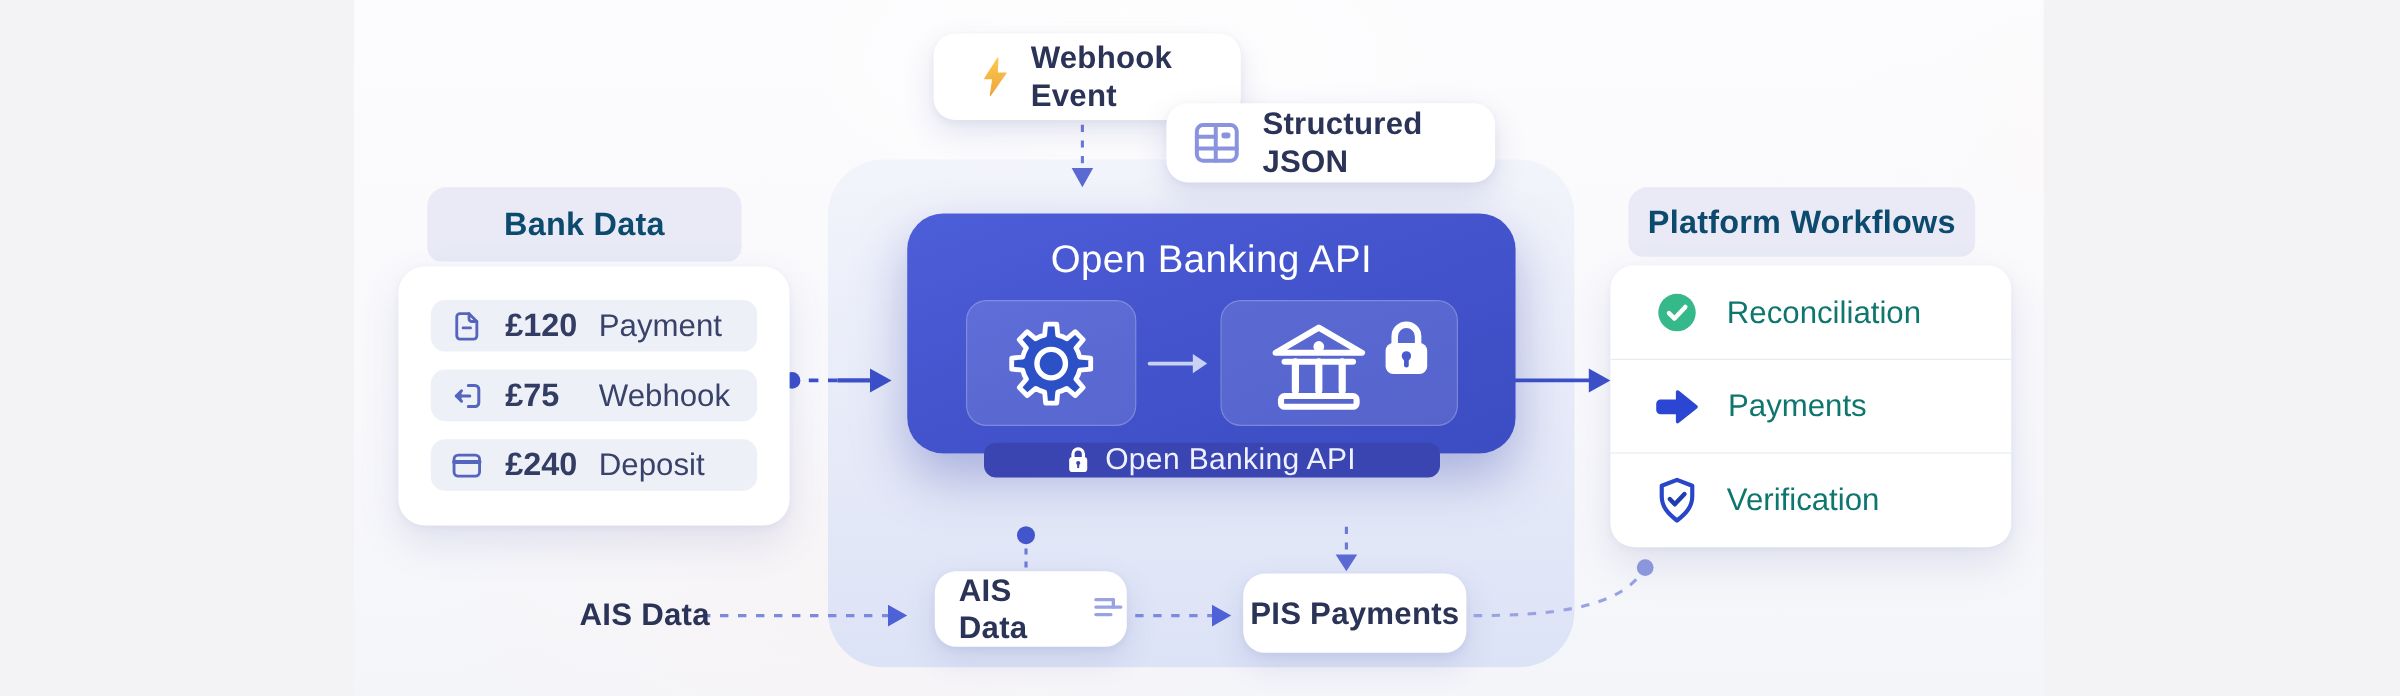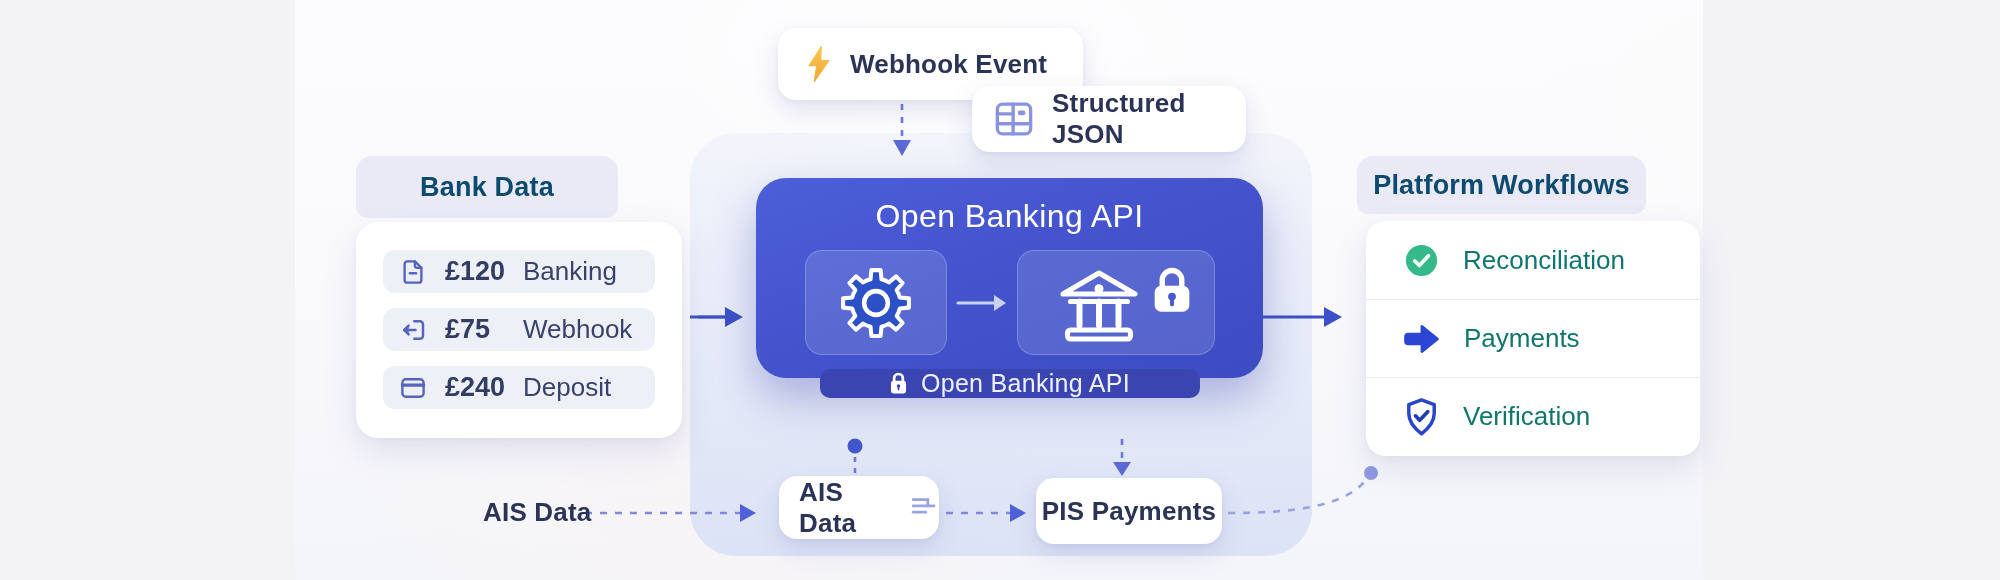--- a/index.html
+++ b/index.html
@@ -32,21 +32,20 @@
   
   .node { position:absolute; z-index:3; }
   .pill-header {
     display:flex; align-items:center; justify-content:center;
     background:#e9eaf6; border-radius:16px 16px 12px 12px;
     font-size:27px; font-weight:600; color:#0c4a6e; letter-spacing:.2px;
   }
   .card {
     background:#fff; border-radius:22px;
     box-shadow:0 14px 34px rgba(84,94,165,.14), 0 2px 6px rgba(84,94,165,.06);
-    margin-left:24px;
   }
   .chip {
     display:flex; align-items:center; background:#fff; border-radius:18px;
     box-shadow:0 10px 26px rgba(84,94,165,.16), 0 2px 5px rgba(84,94,165,.07);
     font-size:26px; font-weight:600; color:#2b3457; letter-spacing:.2px;
   }
 
   
   .bank-card { display:flex; flex-direction:column; gap:15px; padding:28px 27px; }
   .bank-row {
@@ -145,21 +144,21 @@
 
     <div class="bank-row">
       <svg class="row-icon" viewBox="0 0 24 24">
         <g fill="none" stroke="#5565bd" stroke-width="1.9" stroke-linecap="round" stroke-linejoin="round">
           <path d="M13.5 3.5 H7.5 A2.2 2.2 0 0 0 5.3 5.7 V18.3 A2.2 2.2 0 0 0 7.5 20.5 H16.5 A2.2 2.2 0 0 0 18.7 18.3 V8.7 Z"></path>
           <path d="M13.5 3.5 V7 a1.7 1.7 0 0 0 1.7 1.7 h3.5"></path>
           <path d="M9.5 13 H14.5"></path>
         </g>
       </svg>
       <span class="amount">£120</span>
-      <span class="label">Banking</span>
+      <span class="label">Payment</span>
     </div>
 
     <div class="bank-row">
       <svg class="row-icon" viewBox="0 0 24 24">
         <g fill="none" stroke="#5565bd" stroke-width="2" stroke-linecap="round" stroke-linejoin="round">
           <path d="M13 5 H17.5 A2.5 2.5 0 0 1 20 7.5 V16.5 A2.5 2.5 0 0 1 17.5 19 H13"></path>
           <path d="M14 12 H5"></path>
           <path d="M8.5 8.5 L5 12 L8.5 15.5" fill="#5565bd"></path>
         </g>
       </svg>
@@ -172,21 +171,21 @@
         <g fill="none" stroke="#5565bd" stroke-width="1.9" stroke-linecap="round">
           <rect x="3.5" y="5" width="17" height="14" rx="2.8"></rect>
           <path d="M3.5 9.6 H20.5" stroke-width="2.6"></path>
         </g>
       </svg>
       <span class="amount">£240</span>
       <span class="label">Deposit</span>
     </div>
   </div>
 
-  <div class="node chip" style="left:778px; top:28px; width:305px; height:72px; padding-left:27px; gap:17px;">
+  <div class="node chip" style="left:778px; top:28px; width:256px; height:72px; padding-left:39px; gap:17px;">
     <svg width="28" height="38" viewBox="0 0 24 32">
       <defs>
         <linearGradient id="bolt" x1="0" y1="0" x2="0" y2="1">
           <stop offset="0" stop-color="#fbc94f"></stop>
             <stop offset="1" stop-color="#efa43a"></stop>
         </linearGradient>
       </defs>
       <path d="M14 1 L3.5 17.5 H10 L8 31 L20.5 13 H13.5 Z" fill="url(#bolt)" stroke="url(#bolt)" stroke-width="1" stroke-linejoin="round"></path>
     </svg>
     <span>Webhook Event</span>

